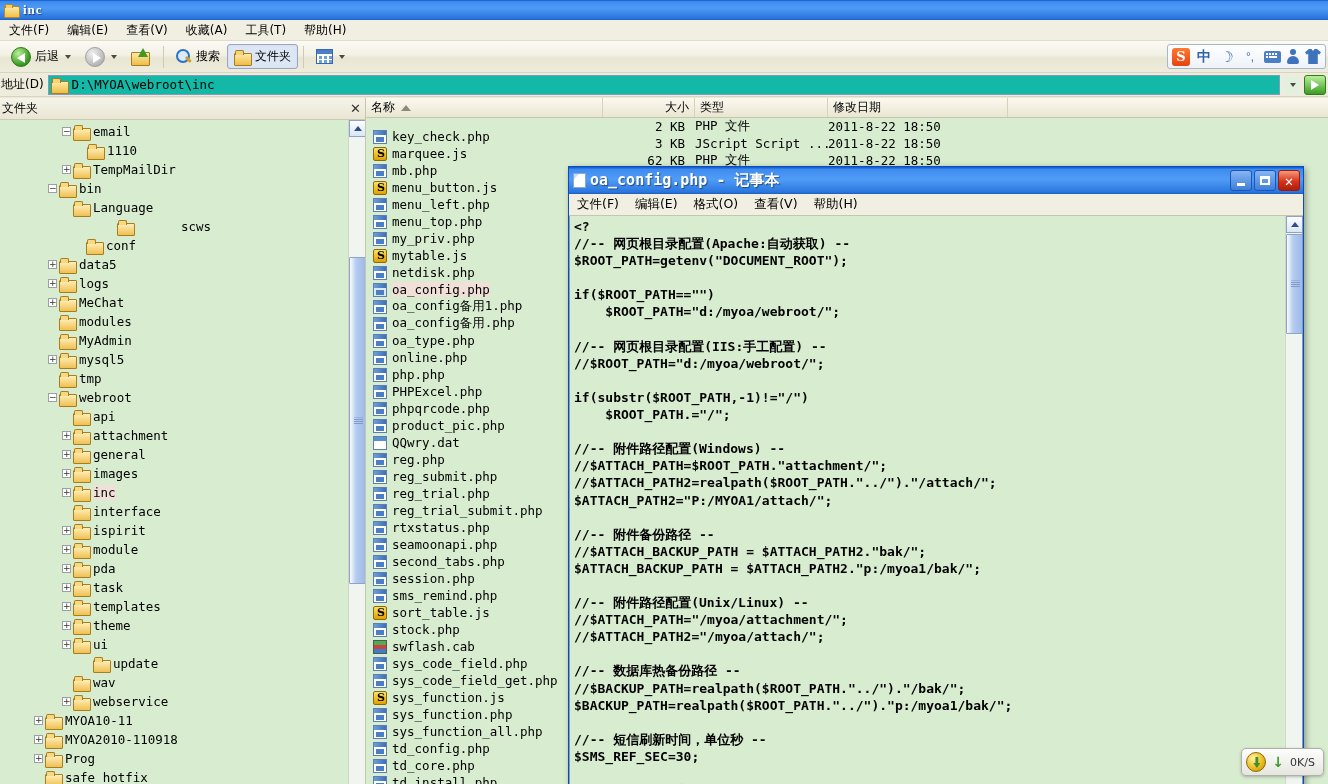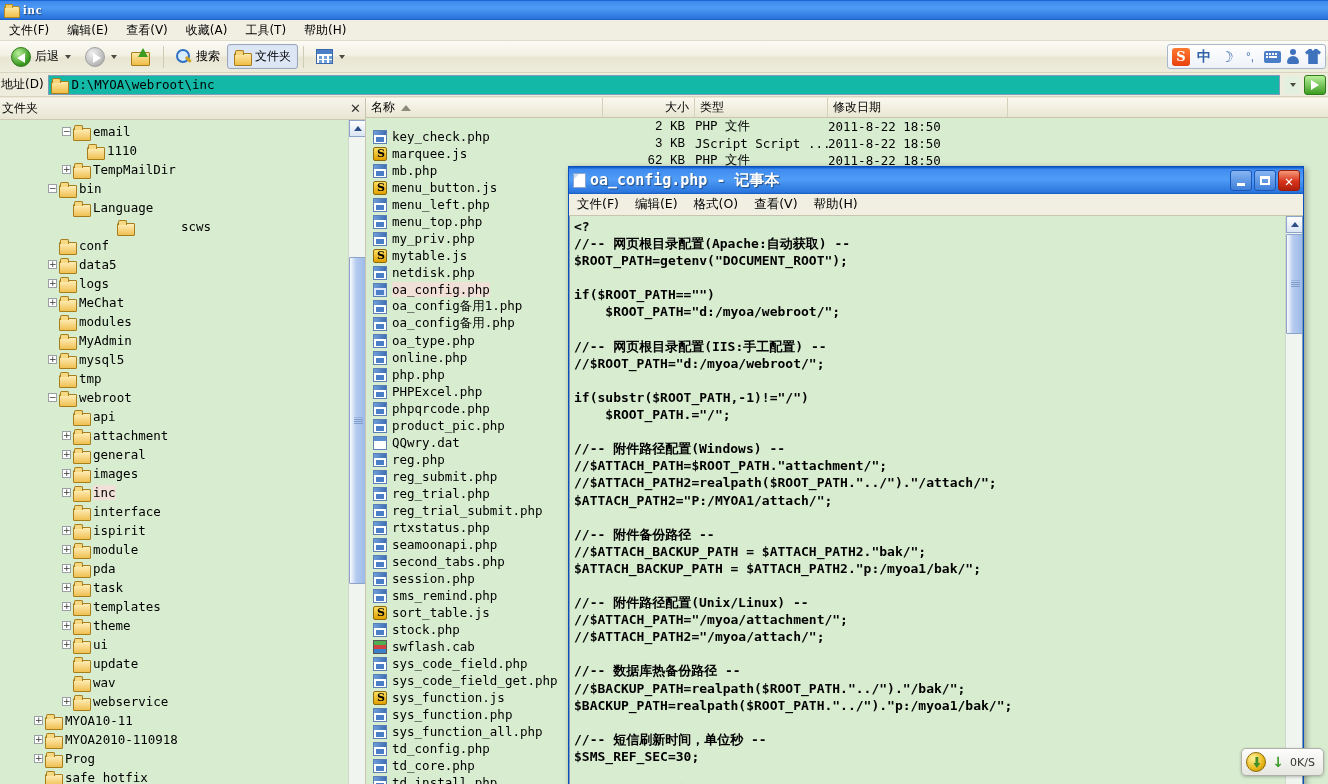--- a/index.html
+++ b/index.html
@@ -179,21 +179,21 @@
   
   .files-pane { flex:1; background:#d8ecd0; display:flex; flex-direction:column; position:relative; border-left:1px solid #c8c4b0;}
   .fl-head { height:20px; display:flex; background:linear-gradient(to bottom,#fbf9f0,#e9e6d2);
     border-bottom:1px solid #c8c4ae; font-size:12px; font-family:"DejaVu Sans",sans-serif;}
   .fl-col { border-right:1px solid #d5d1bb; padding:0 5px; display:flex;align-items:center; cursor:default;}
   .fl-col.num { justify-content:flex-end; }
   .sort-tri { width:0;height:0;border-left:5px solid transparent;border-right:5px solid transparent;border-bottom:6px solid #8b8b7a; margin-left:6px;}
   .fl-rows { flex:1; overflow:hidden; font-family:"DejaVu Sans Mono", monospace; font-size:12.5px;}
   .fl-row { height:17px; display:flex; align-items:center; white-space:nowrap; }
   .fl-name { display:flex; align-items:center; width:237px; padding-left:7px;margin-top:20px; }
-  .fl-size { width:92px; text-align:right; padding-right:10px;font-family:Liberation Mono, monospace;}
+  .fl-size { width:92px; text-align:right; padding-right:10px;}
   .fl-type { width:133px; }
   .fl-date { width:180px; }
   .fl-row.sel .nm-text { background:#f0e0d8; }
 
   .ico-php, .ico-js, .ico-dat, .ico-cab { width:14px;height:14px;flex:none;margin-right:5px;position:relative;}
   .ico-php{background:#fff;border:1px solid #5b7fb5;}
   .ico-php:before{content:"";position:absolute;left:0;top:0;right:0;height:4px;background:linear-gradient(to right,#6f9fd8,#3f6fb5);}
   .ico-php:after{content:"";position:absolute;left:2px;top:6px;width:8px;height:5px;background:#4a7fc8;}
   .ico-php.sel-blue{background:#dbe9fb;}
   .ico-js{background:linear-gradient(to bottom,#ffe060,#e0a000);border:1px solid #8a6a10;border-radius:2px;}
@@ -372,21 +372,21 @@
               <div class="tnode" style="padding-left: 62px;">
                 <span class="tspace"></span>
                 <span class="tico"></span>
                 <span class="tlabel">Language</span>
               </div>
               <div class="tnode" style="padding-left: 62px; gap: 44px;">
                 <span class="tspace"></span>
                 <span class="tico"></span>
                 <span class="tlabel">scws</span>
               </div>
-              <div class="tnode" style="padding-left: 48px;">
+              <div class="tnode" style="padding-left: 67px; margin-left: 8px;">
                 <span class="tspace"></span>
                 <span class="tico"></span>
                 <span class="tlabel">conf</span>
               </div>
               <div class="tnode" style="padding-left: 48px;">
                 <span class="tplus">+</span>
                 <span class="tico"></span>
                 <span class="tlabel">data5</span>
               </div>
               <div class="tnode" style="padding-left: 48px;">
@@ -482,21 +482,21 @@
               <div class="tnode" style="padding-left: 62px;">
                 <span class="tplus">+</span>
                 <span class="tico"></span>
                 <span class="tlabel">theme</span>
               </div>
               <div class="tnode" style="padding-left: 62px;">
                 <span class="tplus">+</span>
                 <span class="tico"></span>
                 <span class="tlabel">ui</span>
               </div>
-              <div class="tnode" style="padding-left: 62px;">
+              <div class="tnode" style="padding-left: 82px;">
                 <span class="tspace"></span>
                 <span class="tico"></span>
                 <span class="tlabel">update</span>
               </div>
               <div class="tnode" style="padding-left: 62px;">
                 <span class="tspace"></span>
                 <span class="tico"></span>
                 <span class="tlabel">wav</span>
               </div>
               <div class="tnode" style="padding-left: 62px;">

